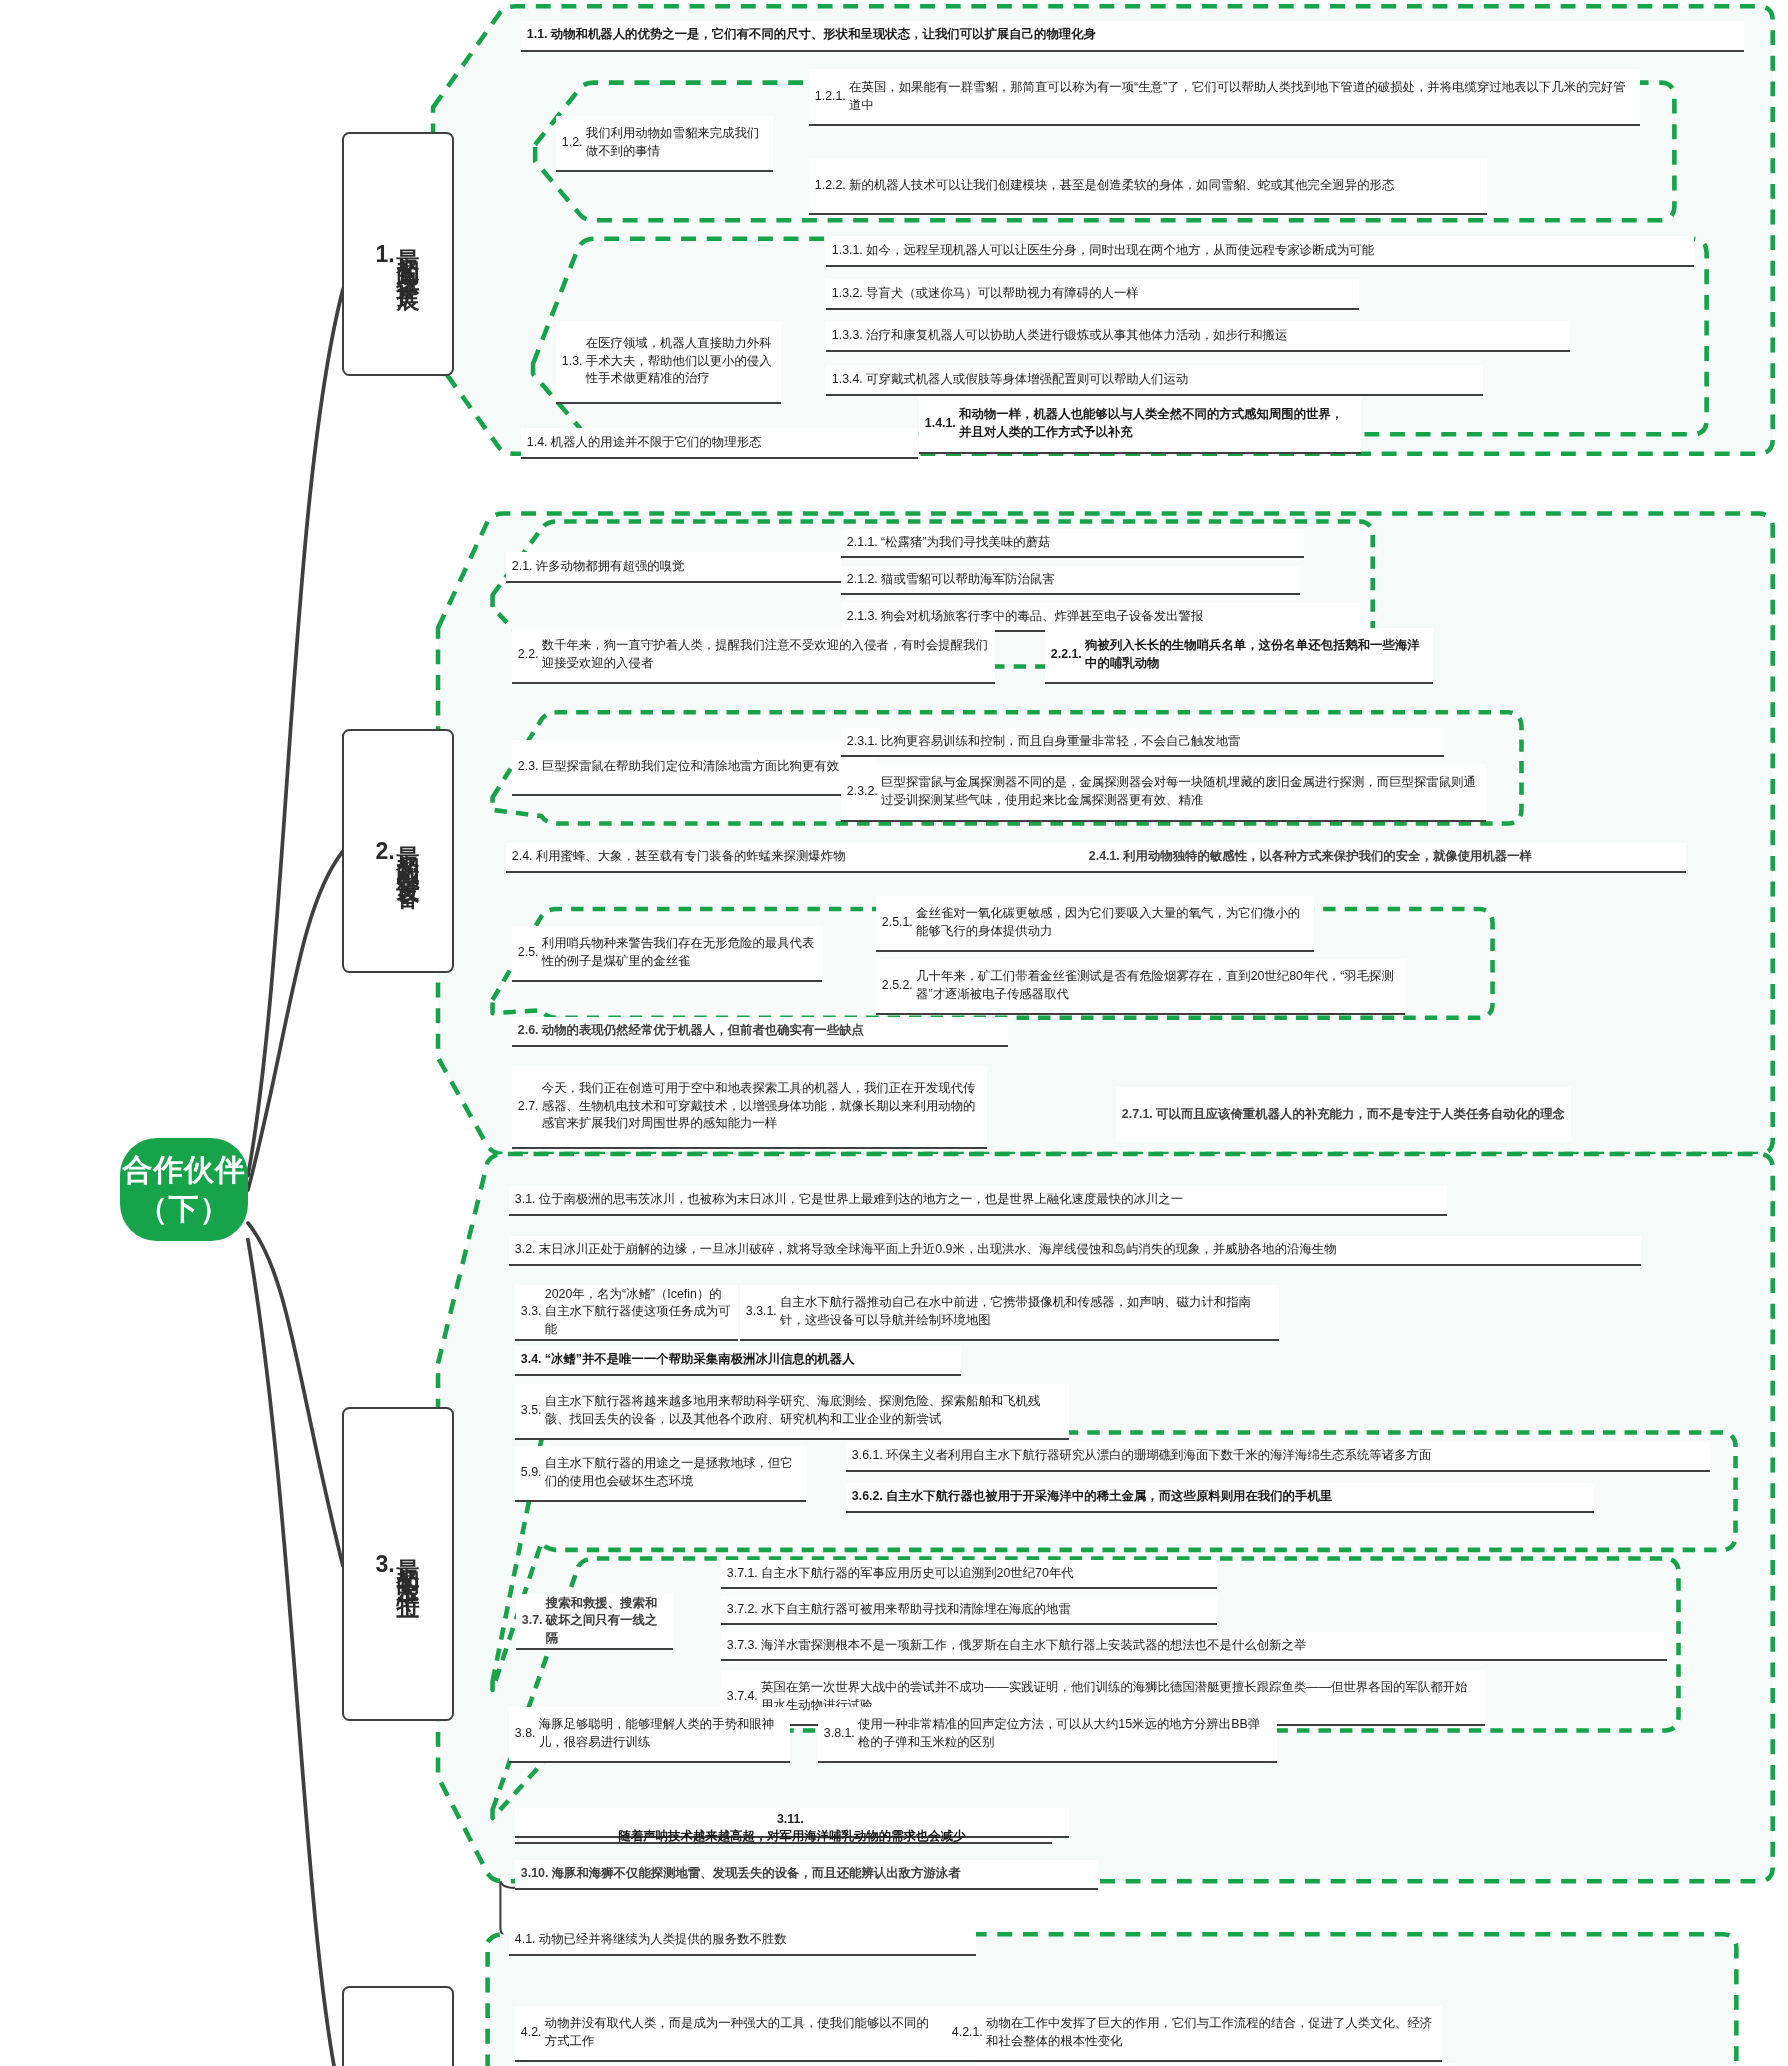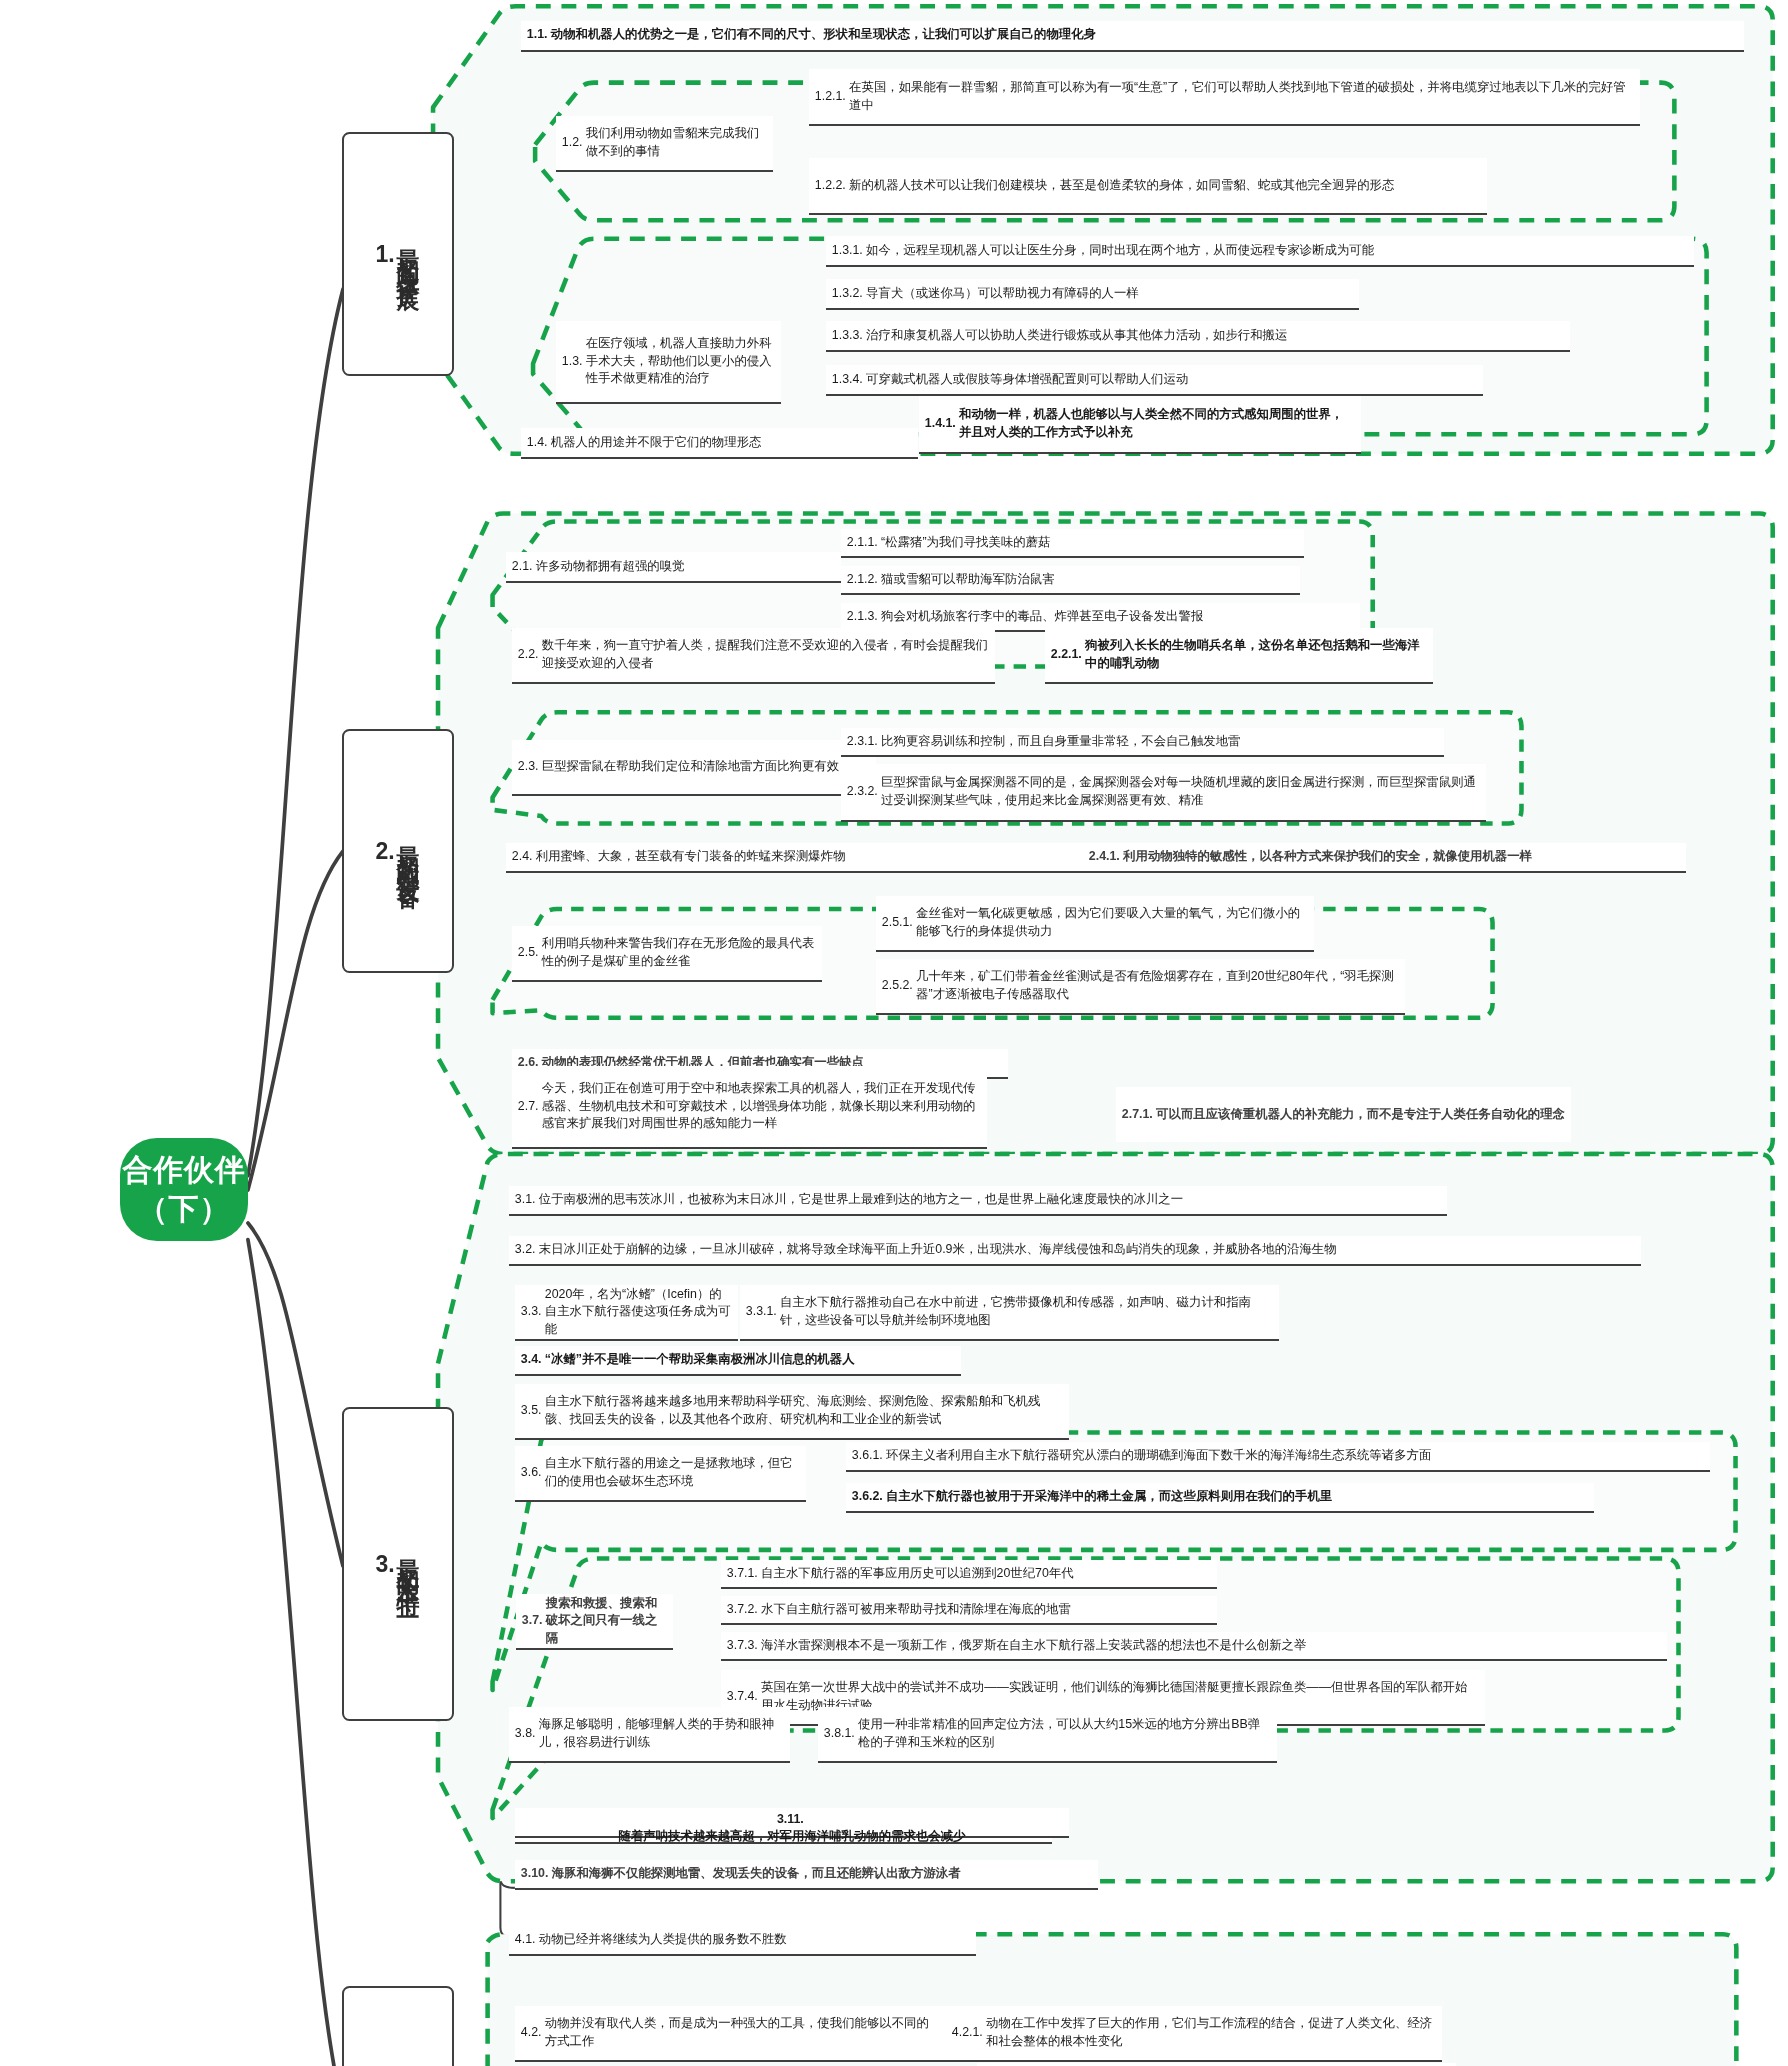--- a/index.html
+++ b/index.html
@@ -302,21 +302,21 @@
   </div>
   <div class="node" style="left:876px;top:896px;width:438px;height:56px;">
     <span class="num">2.5.1.</span>
     <span class="txt">金丝雀对一氧化碳更敏感，因为它们要吸入大量的氧气，为它们微小的能够飞行的身体提供动力</span>
   </div>
   <div class="node" style="left:876px;top:959px;width:529px;height:56px;">
     <span class="num">2.5.2.</span>
     <span class="txt">几十年来，矿工们带着金丝雀测试是否有危险烟雾存在，直到20世纪80年代，“羽毛探测器”才逐渐被电子传感器取代</span>
   </div>
 
-  <div class="node red" style="left:512px;top:1049px;width:496px;height:30px;">
+  <div class="node red" style="left:512px;top:1017px;width:496px;height:30px;">
     <span class="num">2.6.</span>
     <span class="txt">动物的表现仍然经常优于机器人，但前者也确实有一些缺点</span>
   </div>
 
   <div class="node" style="left:512px;top:1066px;width:475px;height:83px;">
     <span class="num">2.7.</span>
     <span class="txt">今天，我们正在创造可用于空中和地表探索工具的机器人，我们正在开发现代传感器、生物机电技术和可穿戴技术，以增强身体功能，就像长期以来利用动物的感官来扩展我们对周围世界的感知能力一样</span>
   </div>
   <div class="node red nb" style="left:1116px;top:1087px;width:455px;height:55px;">
     <span class="num">2.7.1.</span>
@@ -342,21 +342,21 @@
   <div class="node bold" style="left:515px;top:1346px;width:446px;height:30px;">
     <span class="num">3.4.</span>
     <span class="txt">“冰鳍”并不是唯一一个帮助采集南极洲冰川信息的机器人</span>
   </div>
   <div class="node" style="left:515px;top:1384px;width:554px;height:56px;">
     <span class="num">3.5.</span>
     <span class="txt">自主水下航行器将越来越多地用来帮助科学研究、海底测绘、探测危险、探索船舶和飞机残骸、找回丢失的设备，以及其他各个政府、研究机构和工业企业的新尝试</span>
   </div>
 
   <div class="node" style="left:515px;top:1446px;width:291px;height:56px;">
-    <span class="num">3.6.</span>
+    <span class="num">5.9.</span>
     <span class="txt">自主水下航行器的用途之一是拯救地球，但它们的使用也会破坏生态环境</span>
   </div>
   <div class="node" style="left:846px;top:1442px;width:864px;height:30px;">
     <span class="num">3.6.1.</span>
     <span class="txt">环保主义者利用自主水下航行器研究从漂白的珊瑚礁到海面下数千米的海洋海绵生态系统等诸多方面</span>
   </div>
   <div class="node bold" style="left:846px;top:1483px;width:748px;height:30px;">
     <span class="num">3.6.2.</span>
     <span class="txt">自主水下航行器也被用于开采海洋中的稀土金属，而这些原料则用在我们的手机里</span>
   </div>

